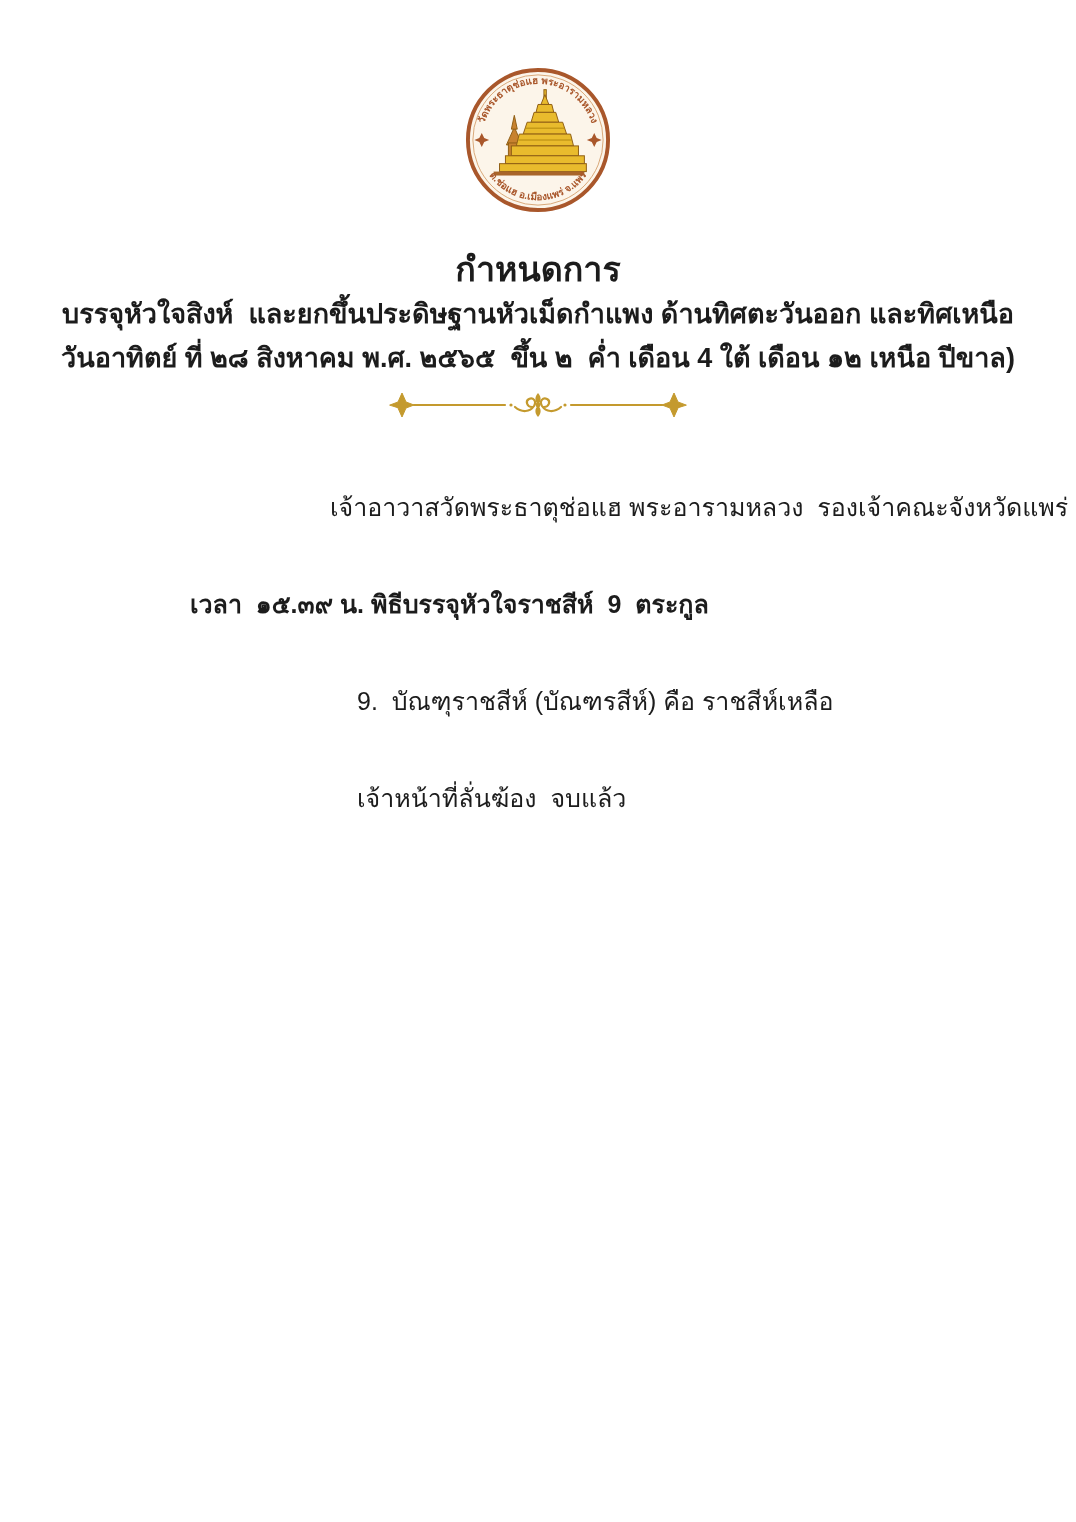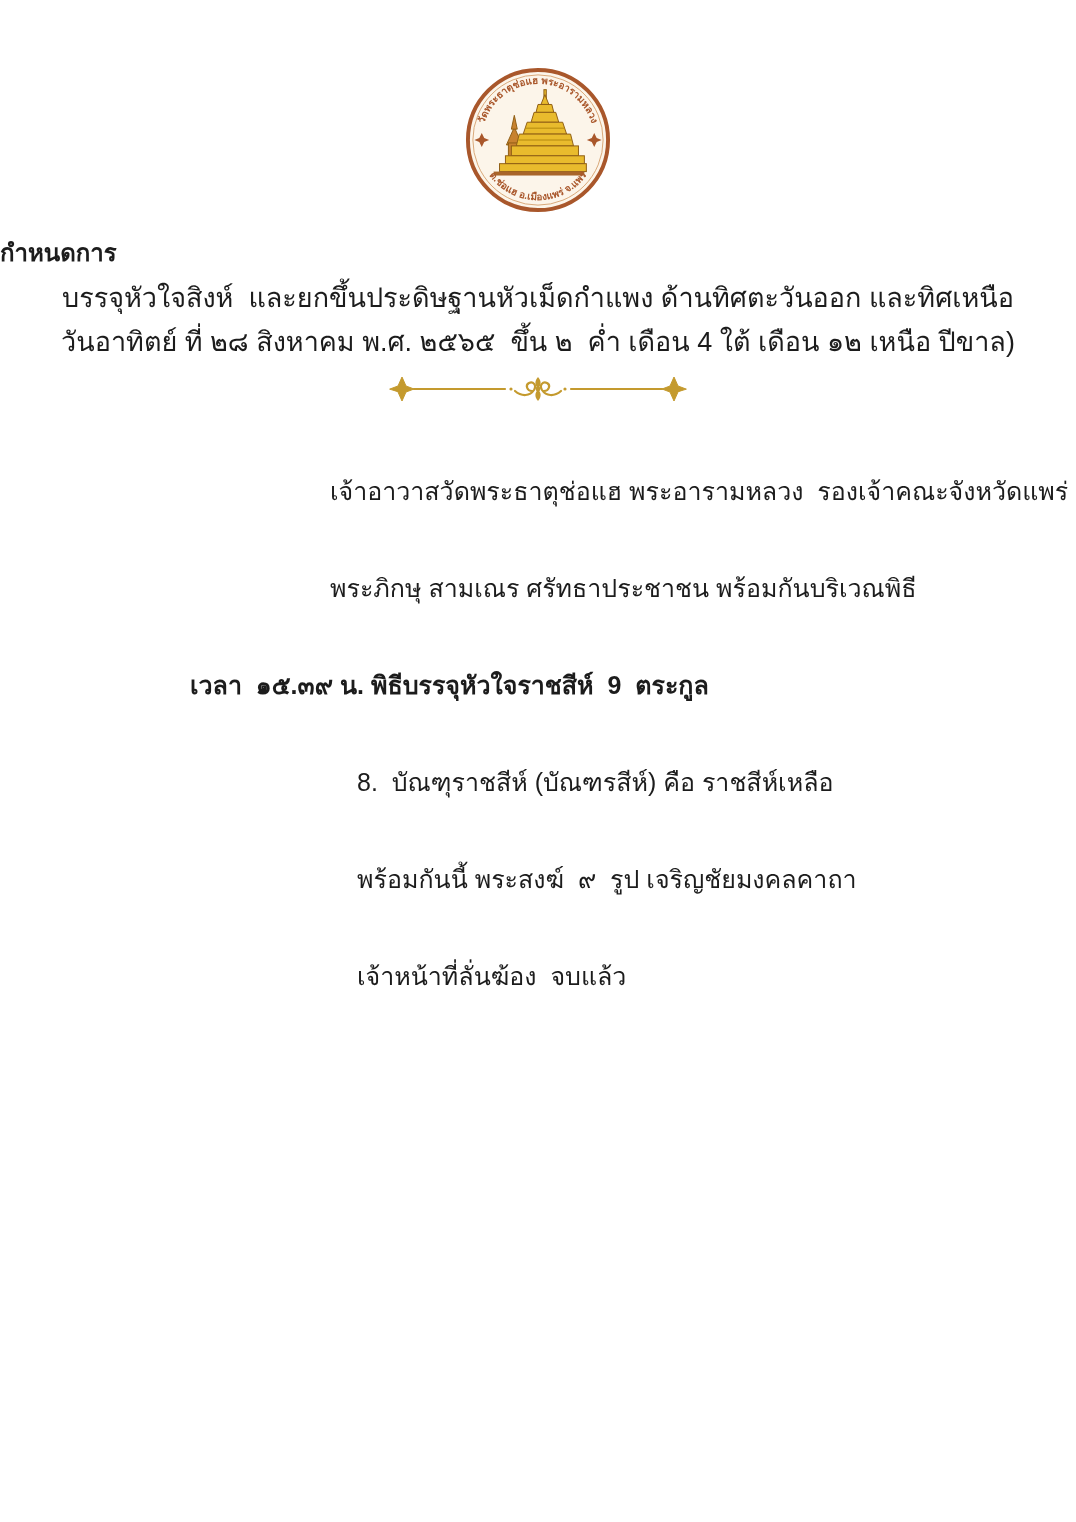--- a/index.html
+++ b/index.html
@@ -8,23 +8,23 @@
     width:1076px; height:1522px;
     margin:0 auto;
     background:#ffffff;
     font-family:"Liberation Sans", sans-serif;
     color:#1c1c1c;
     box-sizing:border-box;
     padding-top:66px;
     overflow:hidden;
   }
   .seal-wrap { display:flex; justify-content:center; height:148px; }
-  .title { text-align:left; font-size:24px; font-weight:bold; line-height:38px; margin-top:20px; }
+  .title { text-align:center; font-size:34px; font-weight:bold; line-height:38px; margin-top:36px; }
   .subtitles { margin-top:4px; }
-  .subtitle { text-align:center; font-size:27px; font-weight:normal; line-height:44px; white-space:pre-wrap; }
+  .subtitle { text-align:center; font-size:27px; font-weight:bold; line-height:44px; white-space:pre-wrap; }
   .divider-wrap { display:flex; justify-content:center; margin-top:8px; height:36px; }
   .schedule { margin:6px 0 0 190px; font-size:25px; white-space:pre-wrap; }
   .schedule .row { line-height:39px; min-height:39px; }
   .r-sub1 { padding-left:140px; }
   .r-sub2 { padding-left:167px; }
   .bold { font-weight:bold; }
 </style>
 </head>
 <body>
 
@@ -91,24 +91,22 @@
       <g fill="#C49A2E" stroke="none">
         <path d="M151,5 C147.5,9 147.5,13 151,16.5 C154.5,13 154.5,9 151,5 Z"></path>
         <path d="M151,29 C147.5,25 147.5,21 151,17.5 C154.5,21 154.5,25 151,29 Z"></path>
         <circle cx="151" cy="17" r="2.4"></circle>
       </g>
     </svg>
   </div>
 
   <div class="schedule">
     <div class="row r-sub1">เจ้าอาวาสวัดพระธาตุช่อแฮ พระอารามหลวง  รองเจ้าคณะจังหวัดแพร่</div>
-    <div class="row r-sub1">พระภิกษุ สามเณร ศรัทธาประชาชน พร้อมกันบริเวณพิธี</div>
     <div class="row bold">เวลา  ๑๕.๓๙ น. พิธีบรรจุหัวใจราชสีห์  9  ตระกูล</div>
-    <div class="row r-sub2">8.  บัณฑุราชสีห์ (บัณฑรสีห์) คือ ราชสีห์เหลือ</div>
-    <div class="row r-sub2">พร้อมกันนี้ พระสงฆ์  ๙  รูป เจริญชัยมงคลคาถา</div>
+    <div class="row r-sub2">9.  บัณฑุราชสีห์ (บัณฑรสีห์) คือ ราชสีห์เหลือ</div>
     <div class="row r-sub2">เจ้าหน้าที่ลั่นฆ้อง  จบแล้ว</div>
     
     
     
     
     
     
   </div>
 
 </div>

